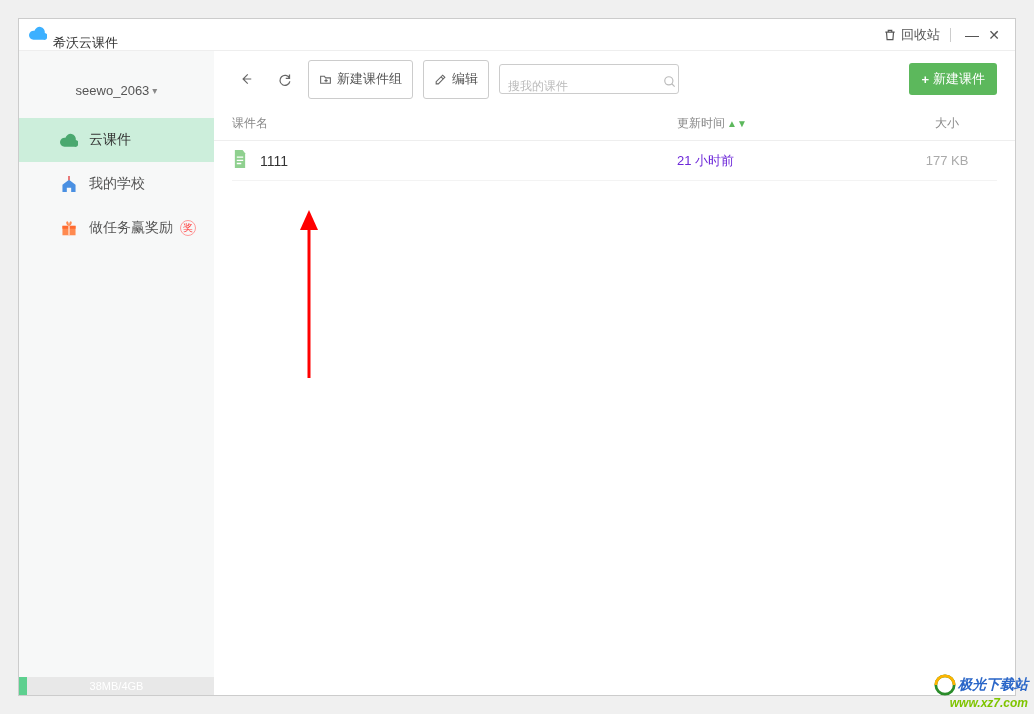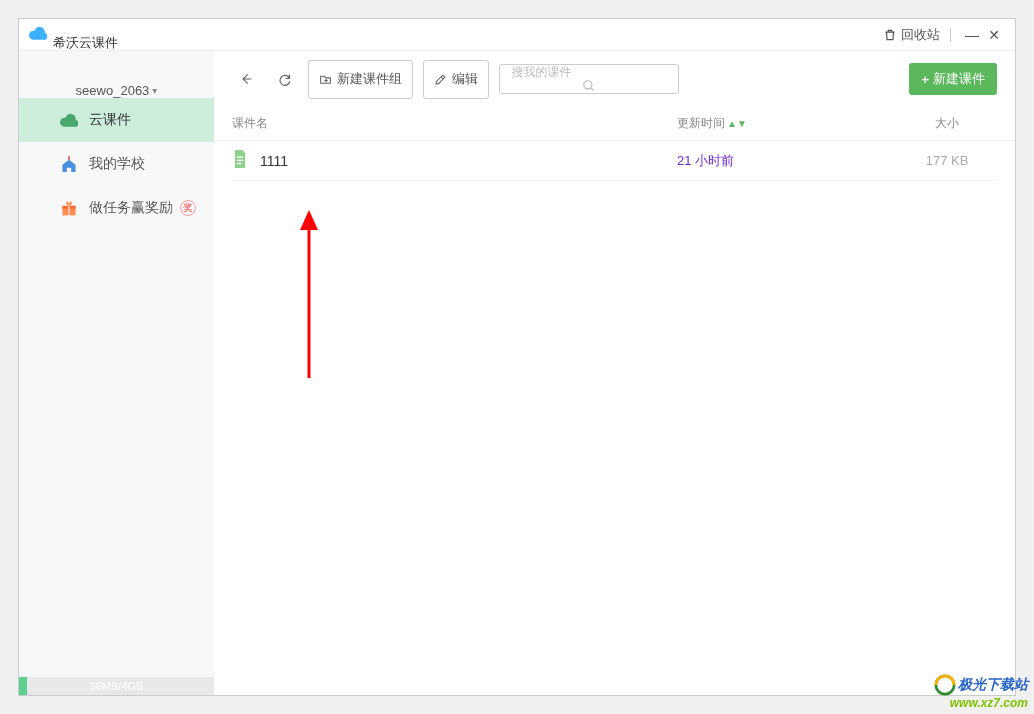--- a/index.html
+++ b/index.html
@@ -16,36 +16,36 @@
 .titlebar .divider { width: 1px; height: 14px; background: #ccc; margin: 0 10px; }
 .titlebar .winbtn { width: 22px; text-align: center; color: #555; cursor: pointer; font-size: 14px; }
 
 .body { flex: 1; display: flex; overflow: hidden; }
 
 .sidebar { width: 195px; background: #f7f8f8; display: flex; flex-direction: column; position: relative; }
 .avatar-wrap { padding-top: 18px; display: flex; flex-direction: column; align-items: center; }
 .avatar { width: 78px; height: 78px; border-radius: 50%; background: #ffae00; border: 3px solid #9de3d1; position: relative; display:flex; align-items:center; justify-content:center; }
 .avatar-badge { position: absolute; bottom: -8px; left: 50%; transform: translateX(-50%); background: #00b97a; color: #fff; font-size: 10px; padding: 2px 8px; border-radius: 8px; display:flex; align-items:center; gap:2px; }
 .username { margin-top: 14px; font-size: 13px; color: #555; cursor: pointer; display:flex; align-items:center; gap:3px;}
-.nav { }
+.nav { margin-top: 20px; }
 .nav-item { height: 44px; display: flex; align-items: center; padding-left: 40px; font-size: 14px; color: #555; cursor: pointer; position: relative; }
 .nav-item.active { background: #cceedb; color: #333; }
 .nav-item .icon { width: 20px; margin-right: 10px; display:flex; align-items:center; justify-content:center; }
 .nav-item .tag { position: absolute; right: 18px; color: #ff4040; border: 1px solid #ff9a9a; border-radius: 50%; width: 16px; height: 16px; font-size: 10px; display:flex; align-items:center; justify-content:center; }
 
 .storage { position: absolute; bottom: 0; left: 0; right: 0; height: 18px; background: #e8e8e8; }
 .storage-bar { height: 100%; background: #5dd08f; }
 .storage-text { position: absolute; left: 50%; top: 0; transform: translateX(-50%); font-size: 11px; color: #fff; line-height: 18px; }
 
 .main { flex: 1; display: flex; flex-direction: column; }
 
 .toolbar { height: 56px; display: flex; align-items: center; padding: 0 18px; gap: 10px; }
 .tbtn { width: 28px; height: 28px; display: flex; align-items: center; justify-content: center; color: #666; cursor: pointer; border-radius: 3px; }
 .outline-btn { height: 39px; border: 1px solid #ccc; background: #fff; border-radius: 3px; padding: 0 10px; font-size: 13px; color: #555; display: flex; align-items: center; gap: 5px; cursor: pointer; }
-.searchbox { height: 30px; width: 180px; border: 1px solid #ccc; border-radius: 3px; display: flex; align-items: center; padding: 0 8px; flex-direction: column; }
+.searchbox { height: 30px; width: 180px; border: 1px solid #ccc; border-radius: 3px; display: flex; align-items: flex-end; padding: 0 8px; }
 .searchbox input { border: none; outline: none; flex: 1; font-size: 12px; color: #333; background: transparent; }
 .searchbox input::placeholder { color: #bbb; }
 .searchbox .search-icon { color: #bbb; }
 .toolbar .spacer { flex: 1; }
 .primary-btn { height: 32px; background: #5cb85c; color: #fff; border-radius: 3px; padding: 0 12px; font-size: 13px; display: flex; align-items: center; gap: 4px; cursor: pointer; border:none; }
 
 .list-header { display: flex; padding: 0 18px; height: 34px; align-items: center; font-size: 12px; color: #888; border-bottom: 1px solid #eee; }
 .col-name { flex: 1; }
 .col-time { width: 220px; }
 .col-size { width: 100px; text-align: center; }

